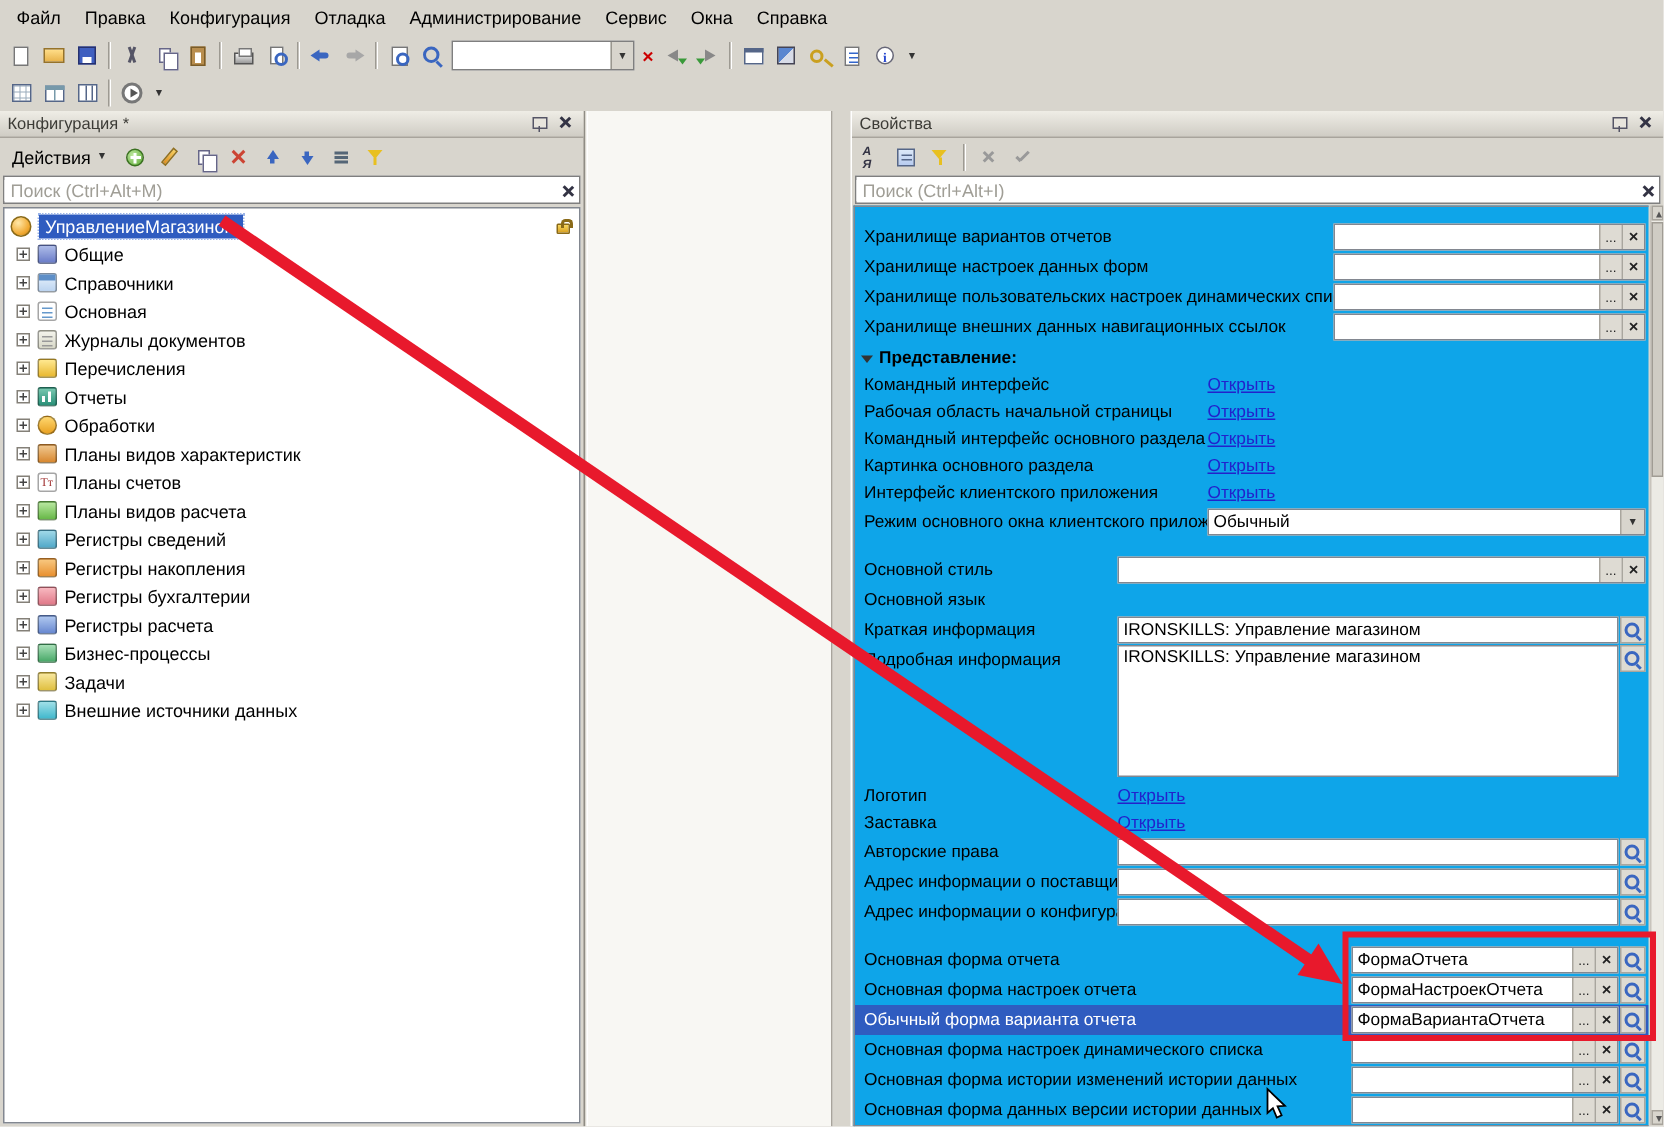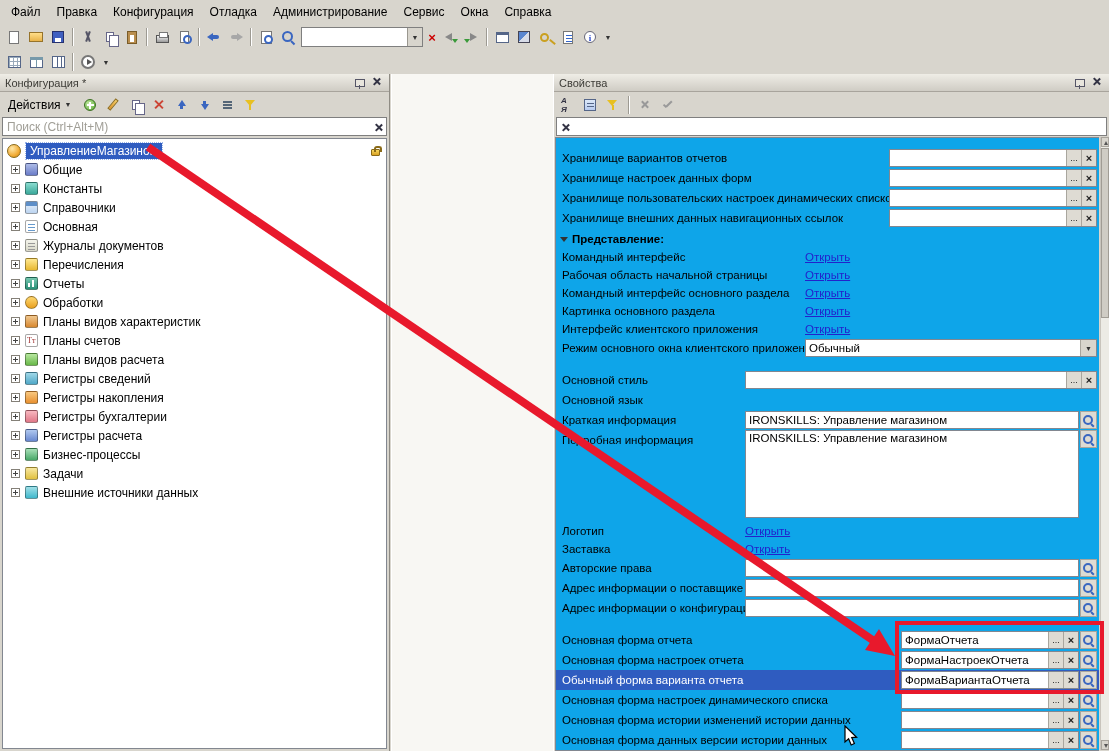--- a/index.html
+++ b/index.html
@@ -90,21 +90,21 @@
 .i-x::before,.i-x::after{content:"";position:absolute;left:6px;top:2.5px;width:1.5px;height:9px;background:#334}
 .i-x::before{transform:rotate(45deg)}.i-x::after{transform:rotate(-45deg)}
 .i-lock{width:9px;height:7px;background:linear-gradient(#f8d860,#d8a020);border:1px solid #8a6a18;border-radius:1px;margin-top:4px}
 .i-lock::before{content:"";position:absolute;left:1.5px;top:-4px;width:4px;height:4px;border:2px solid #8a6a18;border-bottom:none;border-radius:3px 3px 0 0}
 .i-root{width:14px;height:14px;border-radius:50%;background:radial-gradient(circle at 35% 30%,#ffe8a8,#f0a830 65%,#b87818);border:1px solid #8a6a18}
 
 .workspace{position:absolute;left:0;right:0;top:74px;bottom:0}
 .mdi{position:absolute;left:391px;width:164px;top:0;bottom:0;background:#f8f7f3;border-left:1px solid #fff;border-right:1px solid #a8a49c}
 .panel{position:absolute;top:0;bottom:0;background:#d8d5cd}
 .cfg{left:0;width:390px;border-right:1px solid #8f8c84}
-.props{left:553px;right:0;border-left:1px solid #fff}
+.props{left:567px;right:0;border-left:1px solid #fff}
 .phdr{position:absolute;left:0;right:0;top:0;height:18px;display:flex;align-items:center;gap:5px;background:linear-gradient(#efede6,#cfccc4);border-bottom:1px solid #a8a49c;padding:0 5px;font-size:11px;color:#3c3b36}
 .phdr .sp{flex:1}
 .acttb{position:absolute;left:0;right:0;top:18px;height:25px;display:flex;align-items:center;gap:1px;padding:0 2px}
 .act-btn{display:flex;align-items:center;gap:4px;height:20px;padding:0 5px;border:1px solid transparent}
 .searchrow{position:absolute;left:2px;right:2px;top:43px;height:19px;display:flex;align-items:center;background:#fff;border:1px solid #7f7f7f}
 .searchrow input{flex:1;min-width:0;border:none;outline:none;font:inherit;font-size:12px;color:#3b82f6;padding:0 4px}
 .searchrow input::placeholder{color:#a09e96}
 .sx{width:16px;height:17px;display:flex;align-items:center;justify-content:center;flex:none}
 
 .tree{position:absolute;left:2px;right:2px;top:64px;bottom:2px;background:#fff;border:1px solid #828790;overflow:hidden;padding-top:2px}
@@ -333,25 +333,20 @@
           <span class="push"></span>
           <i class="ic i-lock" style="margin-right:6px"></i>
         </div>
         <div class="trow">
             <span class="exp"></span>
             <span class="tico ti0"></span>
             <span>Общие</span>
           </div>
         <div class="trow">
             <span class="exp"></span>
-            <span class="tico ti1"></span>
-            <span>Константы</span>
-          </div>
-        <div class="trow">
-            <span class="exp"></span>
             <span class="tico ti2"></span>
             <span>Справочники</span>
           </div>
         <div class="trow">
             <span class="exp"></span>
             <span class="tico ti3"></span>
             <span>Основная</span>
           </div>
         <div class="trow">
             <span class="exp"></span>
@@ -445,20 +440,21 @@
           </span>
         <span class="tsep"></span>
         <span class="tbtn">
             <i class="ic i-xgray"></i>
           </span>
         <span class="tbtn">
             <i class="ic i-check"></i>
           </span>
       </div>
       <div class="searchrow">
+        <input placeholder="Поиск (Ctrl+Alt+I)" style="">
         <span class="sx">
             <i class="ic i-x" style="width:13px;height:13px"></i>
           </span>
       </div>
 
       <div class="pgrid">
 
         <div class="prow">
           <span class="plbl">Хранилище вариантов отчетов</span>
           <span class="pval w208">

